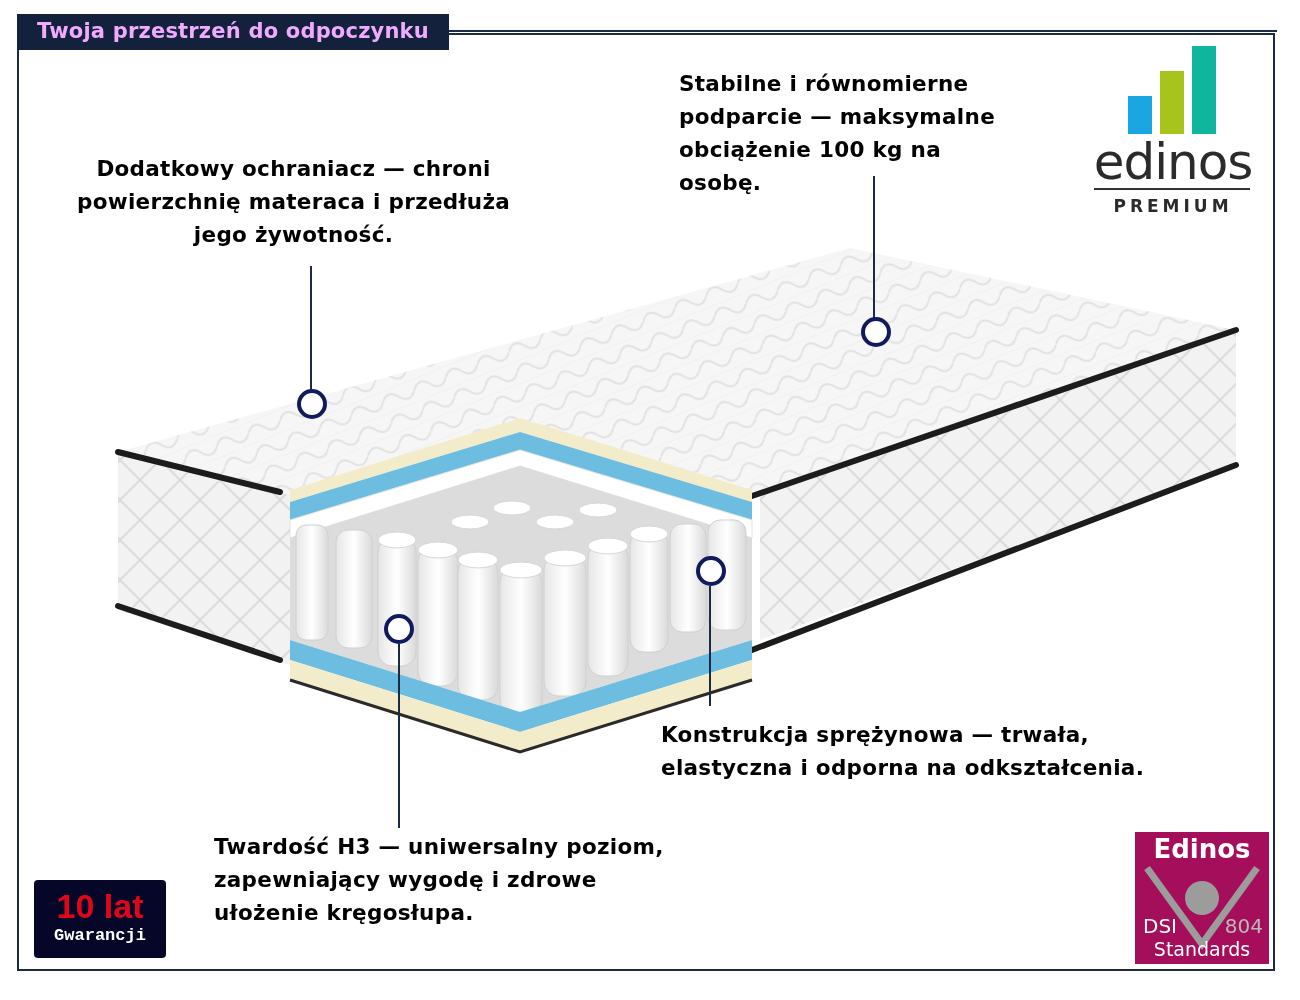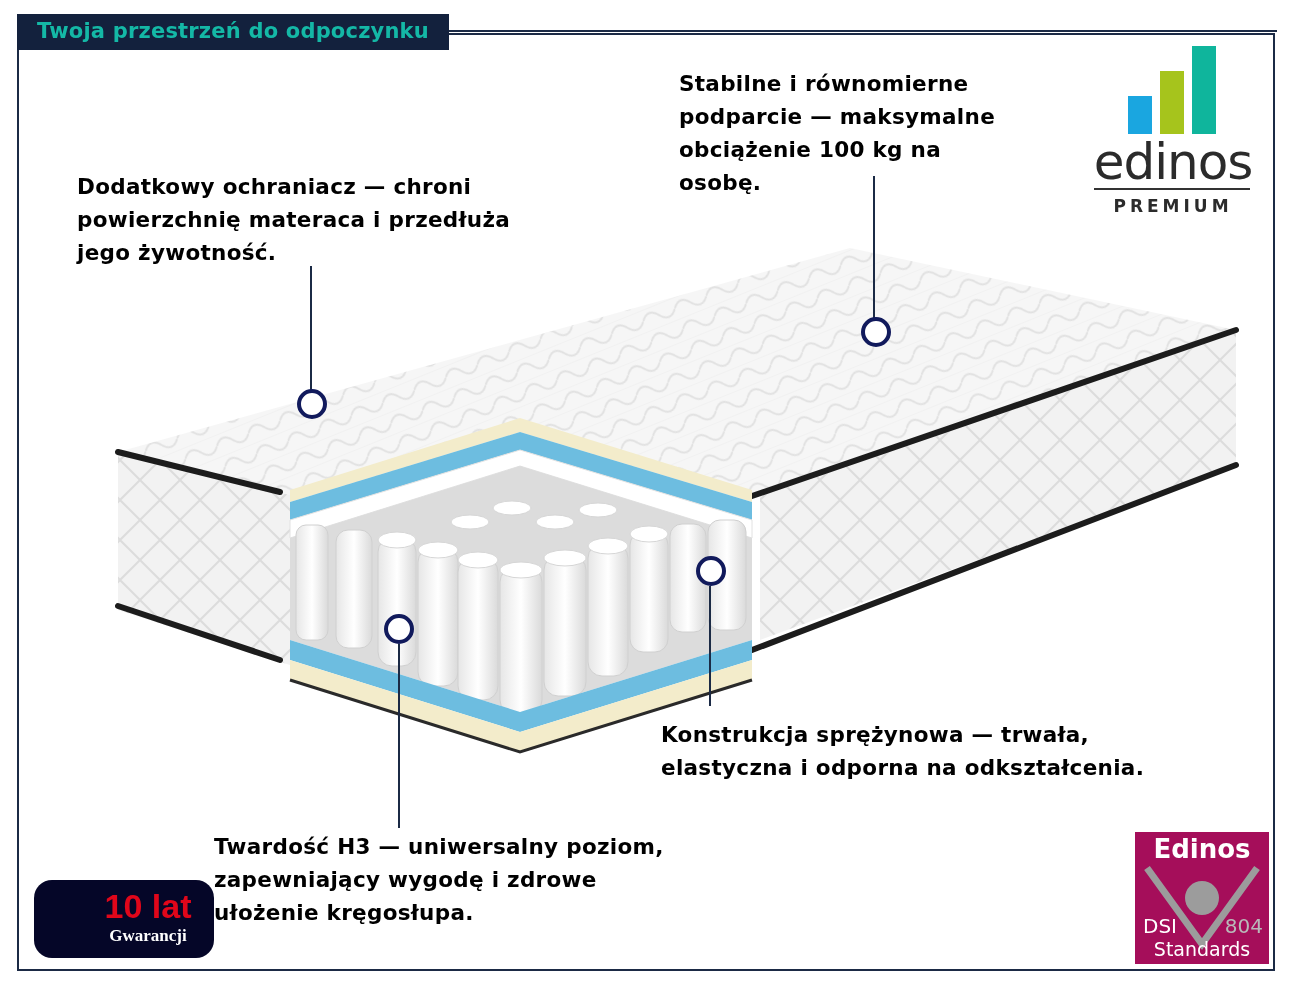--- a/index.html
+++ b/index.html
@@ -1,44 +1,44 @@
 <!DOCTYPE html>
 <html><head>
 <meta charset="utf-8">
 <style>
   html, body { margin:0; padding:0; background:#ffffff; }
   body { width:1300px; height:1000px; position:relative; overflow:hidden;
          font-family:"DejaVu Sans", "Liberation Sans", sans-serif; color:#13213d; }
   .frame { position:absolute; left:17px; top:33px; width:1258px; height:938px;
            border:2px solid #1b2a45; box-sizing:border-box; }
   .title-bar { position:absolute; left:17px; top:14px; height:36px; padding:0 20px;
-               background:#13213d; color:#14b8a6; font-weight:bold; font-size:21px;
+               background:#13213d; color:#f0abfc; font-weight:bold; font-size:21px;
                line-height:34px; letter-spacing:0.2px; white-space:nowrap; }
   .title-rule { position:absolute; left:405px; top:30px; width:872px; height:2px; background:#1b2a45; }
   .callout { position:absolute; font-weight:bold; font-size:21.5px; line-height:33px;
              color:#000000; white-space:pre-line; letter-spacing:0.3px; }
   .line { position:absolute; width:2px; background:#1b2a45; }
   .dot { position:absolute; width:22px; height:22px; border:4px solid #111a5c; border-radius:50%;
          background:#fff; box-sizing:content-box; }
   .mattress { position:absolute; left:0; top:0; }
   .logo { position:absolute; left:1088px; top:42px; width:170px; height:185px; }
   .logo .bar { position:absolute; bottom:0; }
   .logo-bars { position:absolute; left:40px; top:0; width:90px; height:92px; }
   .logo-word { position:absolute; left:0; top:90px; width:170px; text-align:center;
                font-family:"DejaVu Sans", sans-serif; font-size:50px; color:#2b2b2b;
                letter-spacing:-1px; line-height:60px; }
   .logo-rule { position:absolute; left:6px; top:146px; width:156px; height:2px; background:#333; }
   .logo-sub { position:absolute; left:0; top:154px; width:170px; text-align:center;
               font-family:"DejaVu Sans", sans-serif; font-weight:bold; font-size:17px;
               color:#2b2b2b; letter-spacing:4px; }
   .warranty { position:absolute; left:34px; top:880px; width:132px; height:78px;
-              background:#050628; border-radius:18px; text-align:center;padding-left:48px; }
+              background:#050628; border-radius:4px; text-align:center; }
   .warranty .big { display:block; color:#e0061a; font-family:"Liberation Sans", sans-serif;
                    font-weight:bold; font-size:34px; line-height:40px; margin-top:6px; }
-  .warranty .small { display:block; color:#fff; font-family:Liberation Serif, serif;
+  .warranty .small { display:block; color:#fff; font-family:Liberation Mono, monospace;
                      font-weight:bold; font-size:17px; line-height:20px; }
   .standards { position:absolute; left:1135px; top:832px; width:134px; height:132px;
                background:#a50e5a; overflow:hidden; }
   .standards .top { position:absolute; left:0; top:2px; width:134px; text-align:center; color:#fff;
                     font-family:"DejaVu Sans", sans-serif; font-weight:bold; font-size:26px; }
   .standards .dsi { position:absolute; left:8px; top:82px; color:#ffffff; font-size:20px;
                     font-family:"DejaVu Sans", sans-serif; }
   .standards .num { position:absolute; right:6px; top:82px; color:#b9b9b9; font-size:20px;
                     font-family:"DejaVu Sans", sans-serif; }
   .standards .bottom { position:absolute; left:0; bottom:4px; width:134px; text-align:center;
@@ -111,21 +111,21 @@
     <ellipse cx="512" cy="508" rx="19" ry="7"></ellipse>
     <ellipse cx="555" cy="522" rx="19" ry="7"></ellipse>
     <ellipse cx="598" cy="510" rx="19" ry="7"></ellipse>
   </g>
 
   <polygon points="290,640 520,712 752,640 752,660 520,732 290,660" fill="#6dbde0"></polygon>
   <polygon points="290,660 520,732 752,660 752,680 520,752 290,680" fill="#f3eccb"></polygon>
   <polyline points="290,680 520,752 752,680" fill="none" stroke="#2a2a2a" stroke-width="3"></polyline>
 </svg>
 
-<div class="callout" style="left:77px; top:170px;">Dodatkowy ochraniacz — chroni
+<div class="callout" style="left:77px; top:152px;text-align:center;">Dodatkowy ochraniacz — chroni
 powierzchnię materaca i przedłuża
 jego żywotność.</div>
 <div class="line" style="left:310px; top:266px; height:124px;"></div>
 <div class="dot" style="left:297px; top:389px;"></div>
 
 <div class="callout" style="left:679px; top:67px;">Stabilne i równomierne
 podparcie — maksymalne
 obciążenie 100 kg na
 osobę.</div>
 <div class="line" style="left:873px; top:176px; height:142px;"></div>

